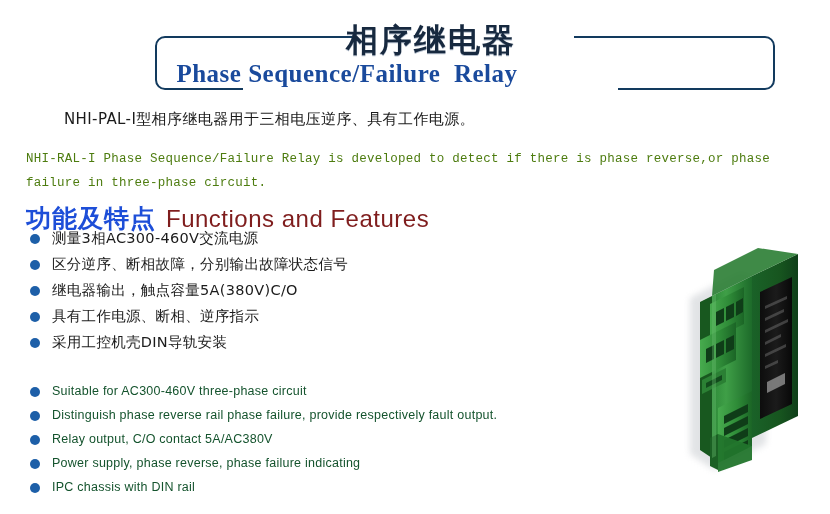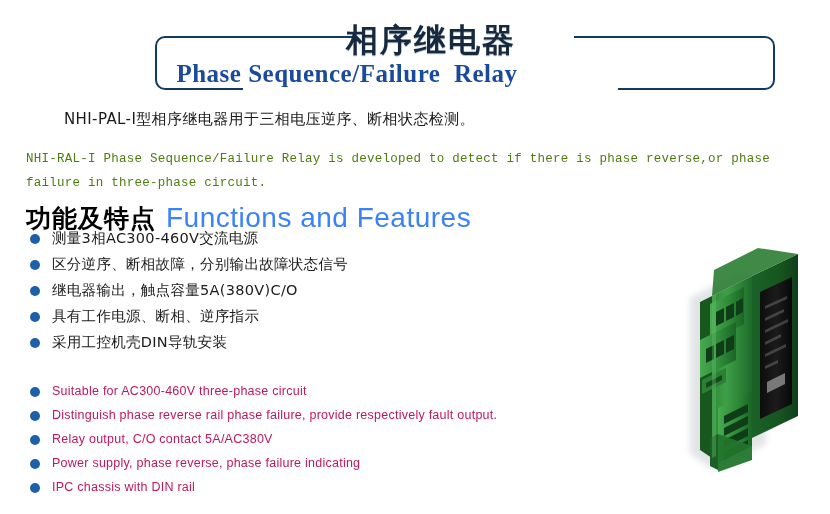--- a/index.html
+++ b/index.html
@@ -121,28 +121,28 @@
     position: absolute;
     left: 26px;
     top: 202px;
     display: flex;
     align-items: baseline;
   }
   .section-head-cn {
     font-family: "DejaVu Sans", sans-serif;
     font-size: 25px;
     font-weight: bold;
-    color: #000000;
+    color: #1d4ed8;
     letter-spacing: 1px;
   }
   .section-head-en {
     margin-left: 10px;
     font-family: "Liberation Sans", sans-serif;
-    font-size: 28px;
-    color: #3b82f6;
+    font-size: 24px;
+    color: #7f1d1d;
     letter-spacing: 0.5px;
   }
 
   
   .bullets {
     position: absolute;
     list-style: none;
     margin: 0;
     padding: 0;
   }
@@ -177,21 +177,21 @@
     font-family: "DejaVu Sans", sans-serif;
     font-size: 14.5px;
     color: #1b1b1b;
     letter-spacing: 0.3px;
     white-space: nowrap;
     line-height: 1.5;
   }
   .bullet-text-en {
     font-family: "Liberation Sans", sans-serif;
     font-size: 12.5px;
-    color: #be185d;
+    color: #14532d;
     letter-spacing: 0.25px;
     white-space: nowrap;
     line-height: 1.55;
   }
 
   
   .product {
     position: absolute;
     left: 648px;
     top: 232px;
@@ -208,21 +208,21 @@
   <div class="header">
     <div class="header-frame"></div>
     <div class="frame-gap frame-gap-top"></div>
     <div class="frame-gap frame-gap-bottom"></div>
 
     <div class="title-cn">相序继电器</div>
 
     <div class="title-en">Phase Sequence/Failure  Relay</div>
   </div>
 
-  <div class="desc-cn">NHI-PAL-Ⅰ型相序继电器用于三相电压逆序、断相状态检测。</div>
+  <div class="desc-cn">NHI-PAL-Ⅰ型相序继电器用于三相电压逆序、具有工作电源。</div>
 
   <div class="desc-en">NHI-RAL-I Phase Sequence/Failure  Relay is developed to detect if there is phase reverse,or phase failure in three-phase circuit.</div>
 
   <div class="section-head">
     <span class="section-head-cn">功能及特点</span>
     <span class="section-head-en">Functions and Features</span>
   </div>
 
   <ul class="bullets bullets-cn">
     <li class="bullet-row">

